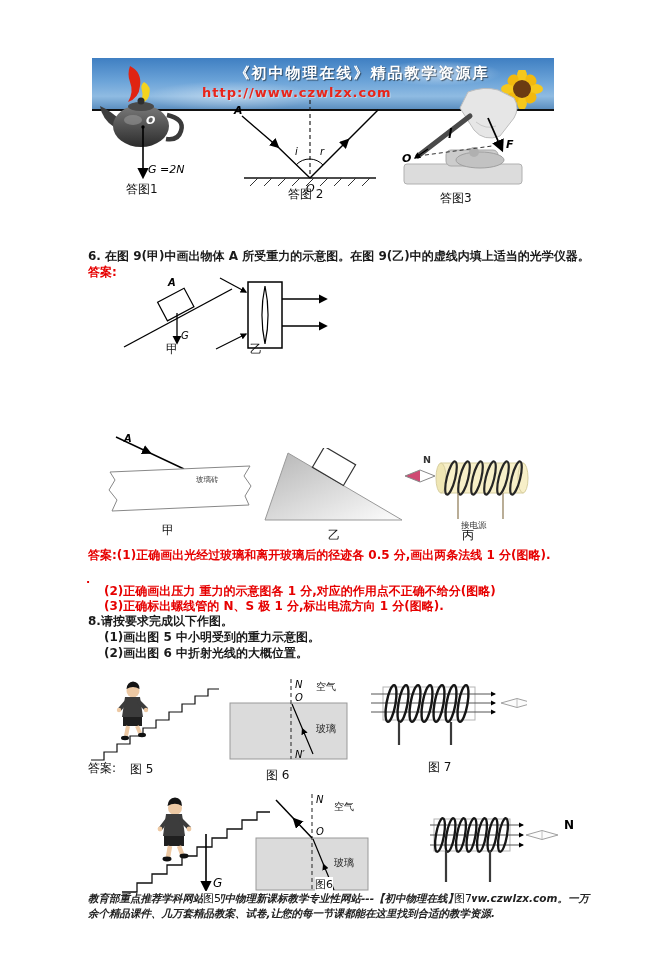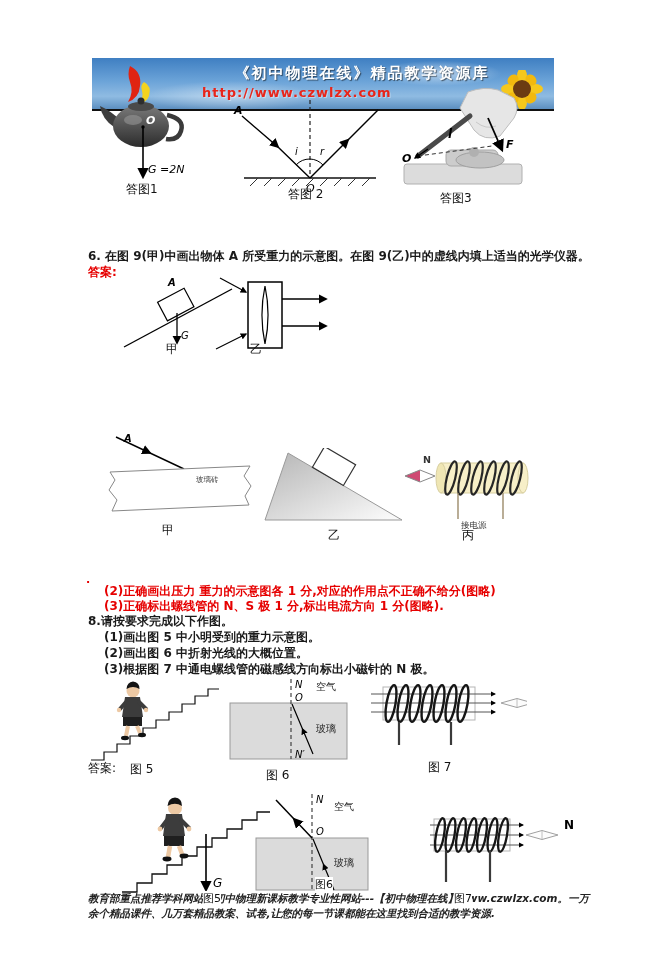--- a/index.html
+++ b/index.html
@@ -187,28 +187,28 @@
       <ellipse cx="87" cy="35" rx="4.2" ry="17" transform="rotate(14 87 35)"></ellipse>
       <ellipse cx="100" cy="35" rx="4.2" ry="17" transform="rotate(14 100 35)"></ellipse>
       <ellipse cx="113" cy="35" rx="4.2" ry="17" transform="rotate(14 113 35)"></ellipse>
     </g>
     <line x1="55" y1="50" x2="55" y2="76" stroke="#9c8b6a" stroke-width="1.4"></line>
     <line x1="100" y1="50" x2="100" y2="76" stroke="#9c8b6a" stroke-width="1.4"></line>
     <text x="58" y="85" font-size="8.5" fill="#333">接电源</text>
   </svg>
   <span class="cap" style="left:462px;top:527px">丙</span>
 
+  <div class="txt red" style="left:88px;top:548px"><span>答案:</span><span>(1)正确画出光经过玻璃和离开玻璃后的径迹各 0.5 分,画出两条法线 1 分(图略).</span></div>
   <div class="txt red" style="left:86px;top:572px;font-size:11px">.</div>
   <div class="txt red" style="left:104px;top:584px">(2)正确画出压力 重力的示意图各 1 分,对应的作用点不正确不给分(图略)</div>
   <div class="txt red" style="left:104px;top:599px">(3)正确标出螺线管的 N、S 极 1 分,标出电流方向 1 分(图略).</div>
 
   <div class="txt" style="left:88px;top:614px">8.请按要求完成以下作图。</div>
   <div class="txt" style="left:104px;top:630px">(1)画出图 5 中小明受到的重力示意图。</div>
   <div class="txt" style="left:104px;top:646px">(2)画出图 6 中折射光线的大概位置。</div>
-  <div class="txt" style="left:104px;top:662px">(3)根据图 7 中通电螺线管的磁感线方向标出小磁针的 N 极。</div>
 
   <svg class="abs" style="left:88px;top:676px" width="135" height="88">
     <path d="M3,84 L16,84 L16,76 L29,76 L29,68 L42,68 L42,60 L55,60 L55,52 L68,52 L68,44 L81,44 L81,36 L94,36 L94,28 L107,28 L107,20 L120,20 L120,13 L131,13" fill="none" stroke="#111" stroke-width="1.2"></path>
     <g>
       <circle cx="45" cy="15" r="6.5" fill="#edc9a4"></circle>
       <path d="M38.5,13 Q39,6 45,5.5 Q51.5,6 51.5,13 Q45,9 38.5,13 Z" fill="#141414"></path>
       <path d="M37,21 L52,21 L55,41 L34,41 Z" fill="#3c3c3c"></path>
       <line x1="51" y1="26" x2="58" y2="33" stroke="#3c3c3c" stroke-width="4" stroke-linecap="round"></line>
       <line x1="38" y1="26" x2="32" y2="33" stroke="#3c3c3c" stroke-width="4" stroke-linecap="round"></line>
       <circle cx="58" cy="34" r="2.2" fill="#edc9a4"></circle>

